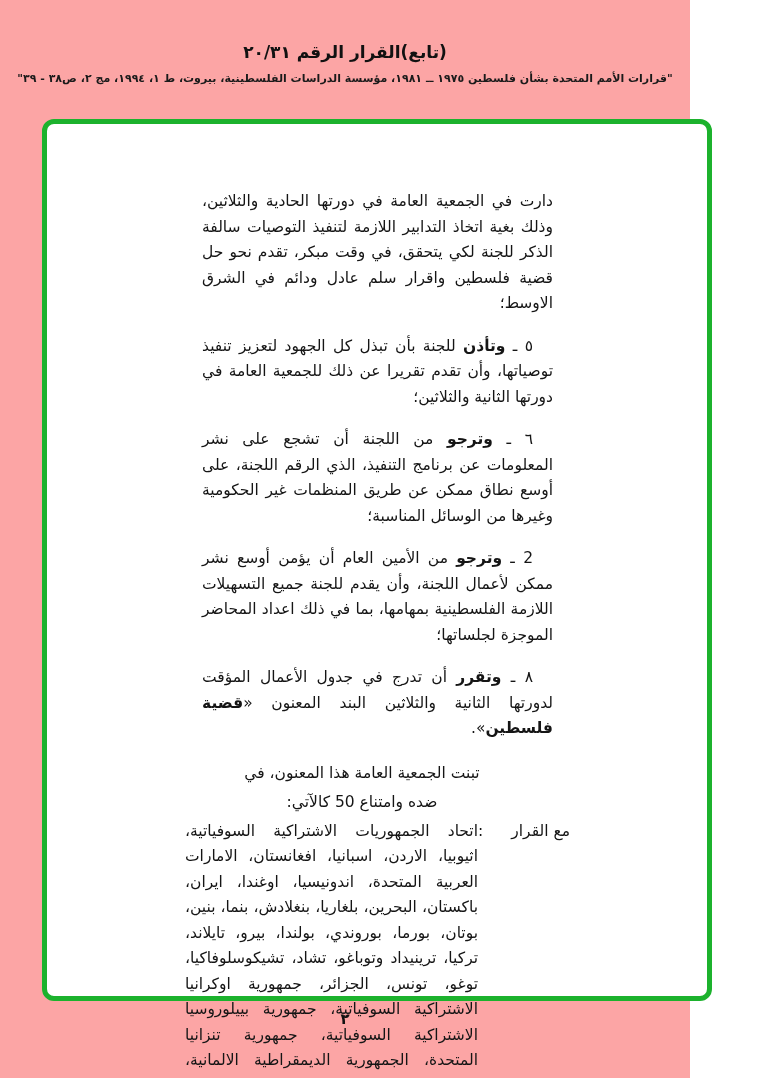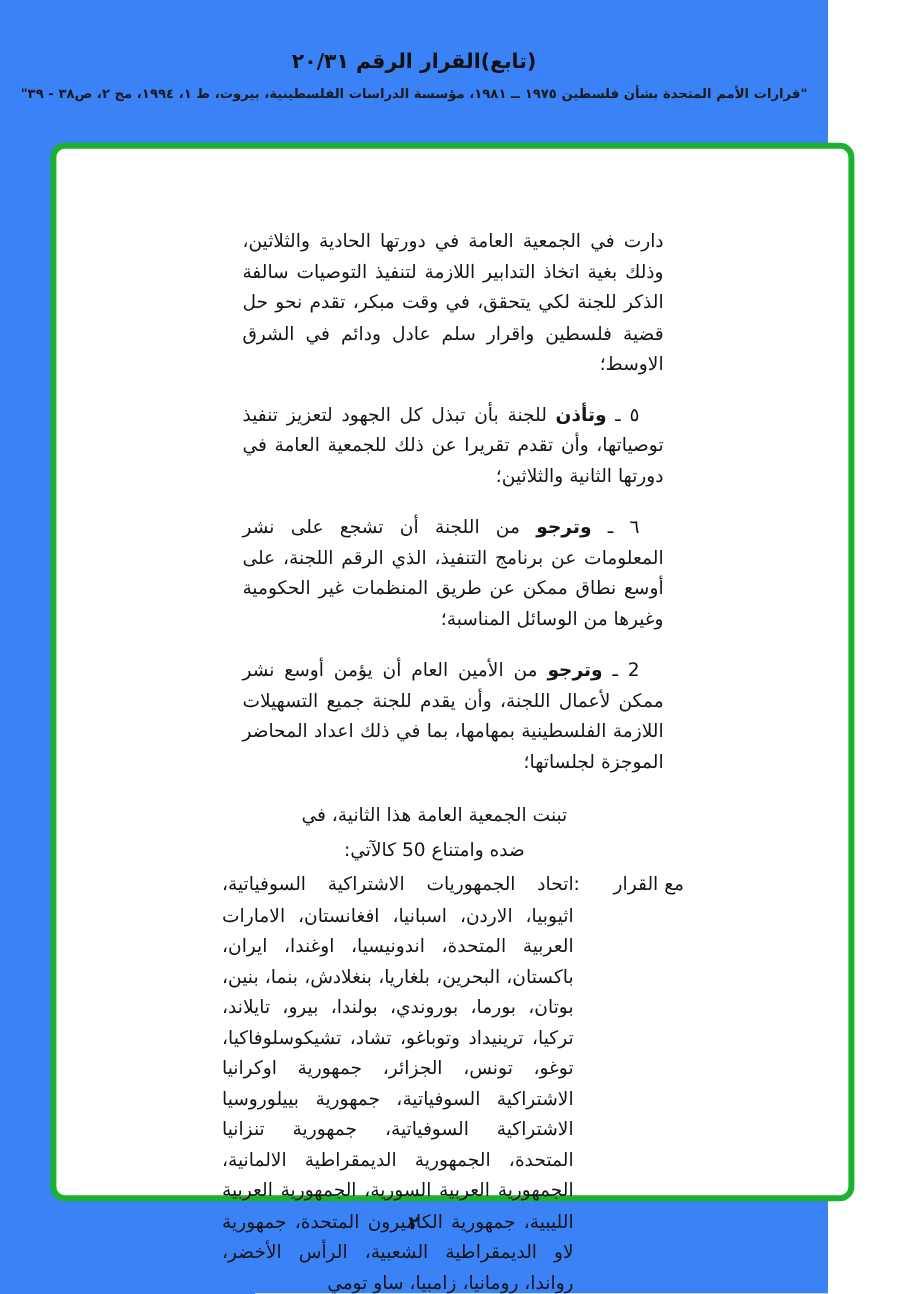--- a/index.html
+++ b/index.html
@@ -3,21 +3,21 @@
 <meta charset="utf-8">
 <style>
   html, body {
     margin: 0; padding: 0;
     width: 758px; height: 1078px;
     background: #ffffff;
     font-family: "DejaVu Sans", sans-serif;
     overflow: hidden;
     position: relative;
   }
-  .page { position: relative; width: 690px; height: 1078px; background: #3b82f6; }
+  .page { position: relative; width: 690px; height: 1078px; background: #fca5a5; }
 
   
   .header { position: absolute; top: 42px; left: 0; right: 0; text-align: center; direction: rtl; }
   .title {
     font-size: 17px; font-weight: bold; color: #111;
     letter-spacing: 0.5px;
   }
   .citation {
     margin-top: 10px;
     font-size: 11px; font-weight: bold; color: #1a1a1a;
@@ -94,24 +94,25 @@
   </div>
 
   <div class="green-box" style="border-color: rgb(28, 178, 45);"></div>
 
   <div class="text-column" style="color: rgb(21, 21, 21);">
     <div>
         <div class="para"><span>دارت في الجمعية العامة في دورتها الحادية والثلاثين، وذلك بغية اتخاذ التدابير اللازمة لتنفيذ التوصيات سالفة الذكر للجنة لكي يتحقق، في وقت مبكر، تقدم نحو حل قضية فلسطين واقرار سلم عادل ودائم في الشرق الاوسط؛</span></div>
         <div class="para indent"><span>٥ ـ </span><span class="bold">وتأذن</span><span> للجنة بأن تبذل كل الجهود لتعزيز تنفيذ توصياتها، وأن تقدم تقريرا عن ذلك للجمعية العامة في دورتها الثانية والثلاثين؛</span></div>
         <div class="para indent"><span>٦ ـ </span><span class="bold">وترجو</span><span> من اللجنة أن تشجع على نشر المعلومات عن برنامج التنفيذ، الذي الرقم اللجنة، على أوسع نطاق ممكن عن طريق المنظمات غير الحكومية وغيرها من الوسائل المناسبة؛</span></div>
         <div class="para indent"><span>2 ـ </span><span class="bold">وترجو</span><span> من الأمين العام أن يؤمن أوسع نشر ممكن لأعمال اللجنة، وأن يقدم للجنة جميع التسهيلات اللازمة الفلسطينية بمهامها، بما في ذلك اعداد المحاضر الموجزة لجلساتها؛</span></div>
+        <div class="para indent"><span>٨ ـ </span><span class="bold">وتقرر</span><span> أن تدرج في جدول الأعمال المؤقت لدورتها الثانية والثلاثين البند المعنون «</span><span class="bold">قضية فلسطين</span><span>».</span></div>
       </div>
 
     <div class="note-block">
-        <div class="note-line">تبنت الجمعية العامة هذا الثانية، في</div>
+        <div class="note-line">تبنت الجمعية العامة هذا المعنون، في</div>
         <div class="note-line">ضده وامتناع 50 كالآتي:</div>
       </div>
 
     <div class="vote-row">
       <div class="vote-label">
         <span>مع القرار</span>
         <span>:</span>
       </div>
       <div class="vote-countries">اتحاد الجمهوريات الاشتراكية السوفياتية، اثيوبيا، الاردن، اسبانيا، افغانستان، الامارات العربية المتحدة، اندونيسيا، اوغندا، ايران، باكستان، البحرين، بلغاريا، بنغلادش، بنما، بنين، بوتان، بورما، بوروندي، بولندا، بيرو، تايلاند، تركيا، ترينيداد وتوباغو، تشاد، تشيكوسلوفاكيا، توغو، تونس، الجزائر، جمهورية اوكرانيا الاشتراكية السوفياتية، جمهورية بييلوروسيا الاشتراكية السوفياتية، جمهورية تنزانيا المتحدة، الجمهورية الديمقراطية الالمانية، الجمهورية العربية السورية، الجمهورية العربية الليبية، جمهورية الكاميرون المتحدة، جمهورية لاو الديمقراطية الشعبية، الرأس الأخضر، رواندا، رومانيا، زامبيا، ساو تومي</div>
     </div>

